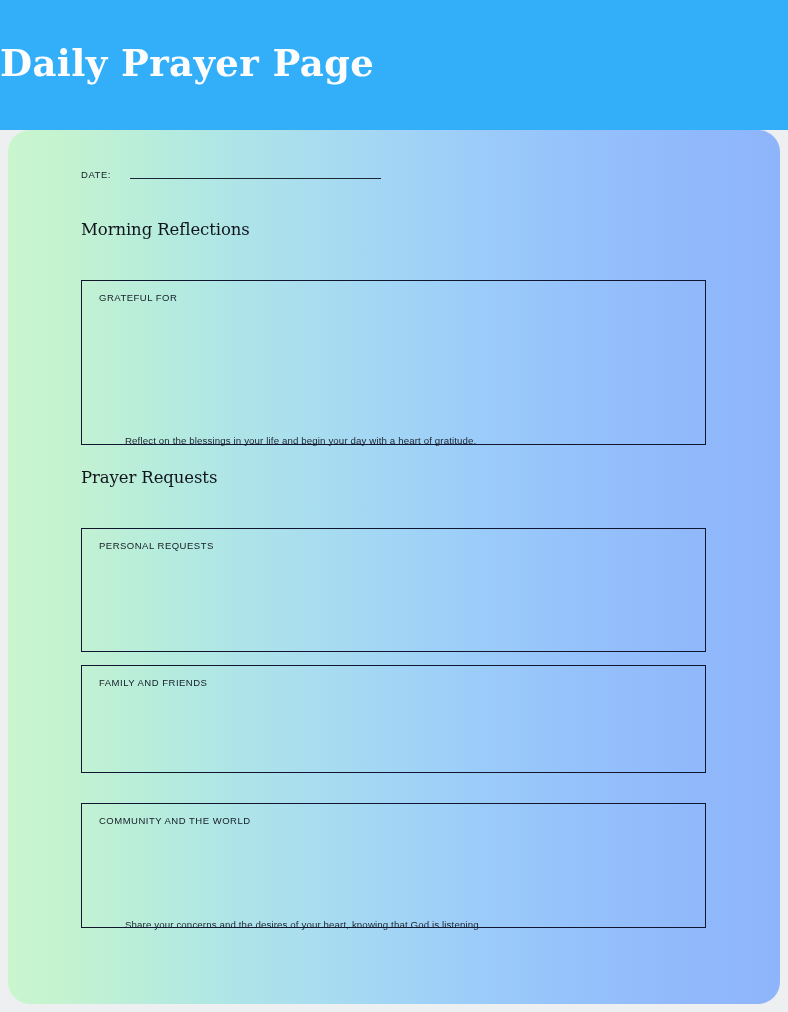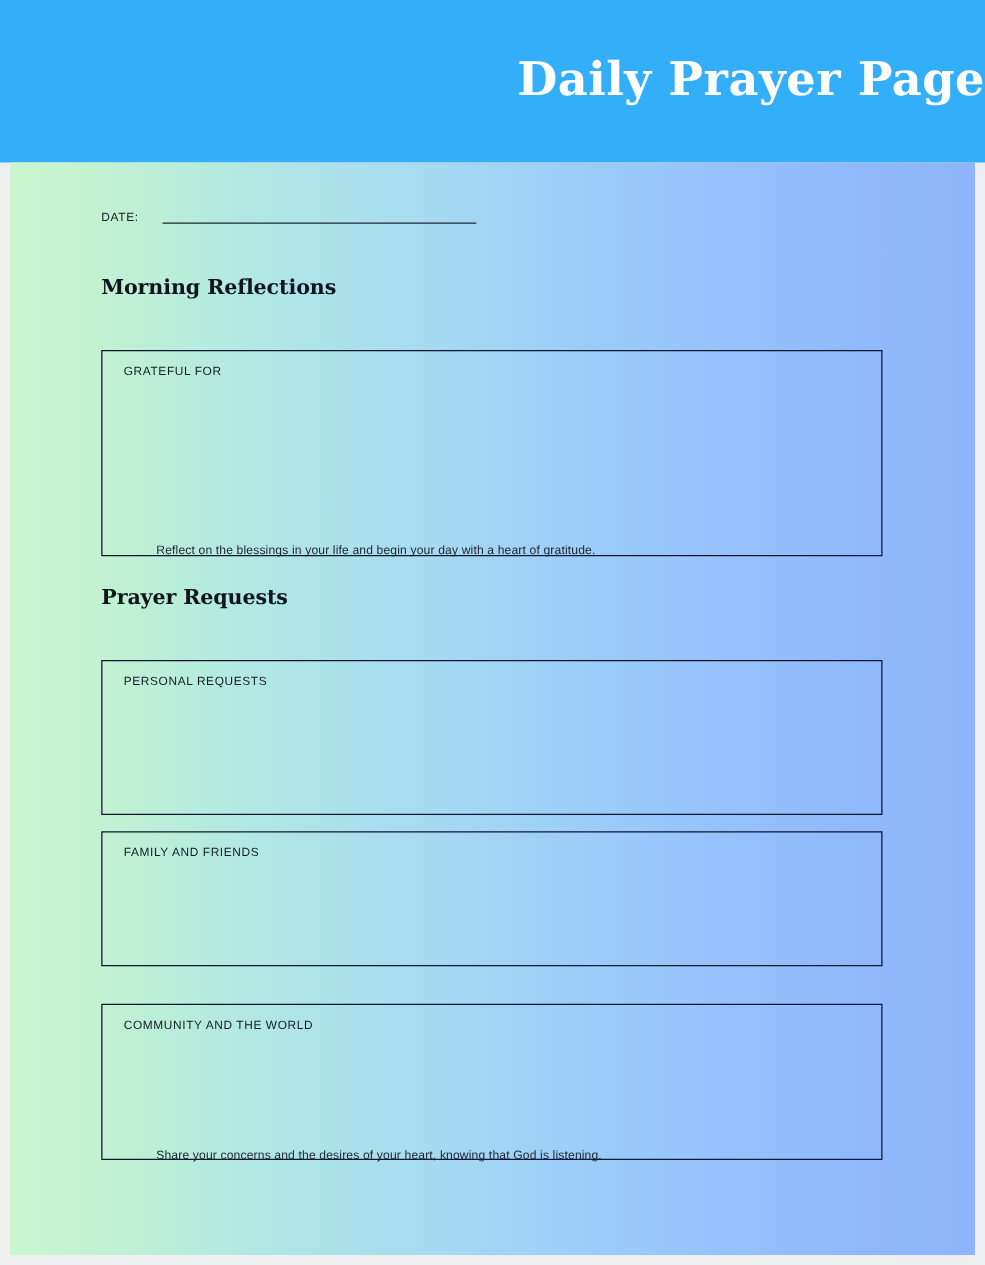--- a/index.html
+++ b/index.html
@@ -26,21 +26,21 @@
   
   .header {
     position: absolute;
     left: 0;
     top: 0;
     width: 788px;
     height: 130px;
     background: #33affa;
     display: flex;
     align-items: center;
-    justify-content: flex-end;
+    justify-content: flex-start;
     box-sizing: border-box;
   }
   .header-title {
     font-family: "DejaVu Serif", "Liberation Serif", serif;
     font-weight: 700;
     font-size: 37px;
     letter-spacing: 0.4px;
     color: #fdfdfd;
     line-height: 1;
     margin: 0;
@@ -60,20 +60,21 @@
         #c3f2d2 9%,
         #b6ecdd 20%,
         #aee4e8 30%,
         #a8dcf0 41%,
         #9ed0f8 56%,
         #96c3fb 72%,
         #90b9fb 88%,
         #8eb5fb 100%);
     box-sizing: border-box;
     overflow: hidden;
+    border-radius: 22px;
   }
 
   .content {
     position: absolute;
     left: 73px;           
     top: 0;
     width: 625px;         
   }
 
   
@@ -98,21 +99,21 @@
     width: 251px;
     margin-left: 19px;
     margin-top: 7px;
   }
 
   
   .section-heading {
     position: absolute;
     left: 0;
     font-family: "DejaVu Serif", "Liberation Serif", serif;
-    font-weight: 700;
+    font-weight: 400;
     font-size: 16.5px;
     letter-spacing: -0.1px;
     color: #10151d;
     line-height: 1;
     white-space: nowrap;
   }
   .heading-morning { top: 92px; }
   .heading-prayer  { top: 340px; }
 
   

